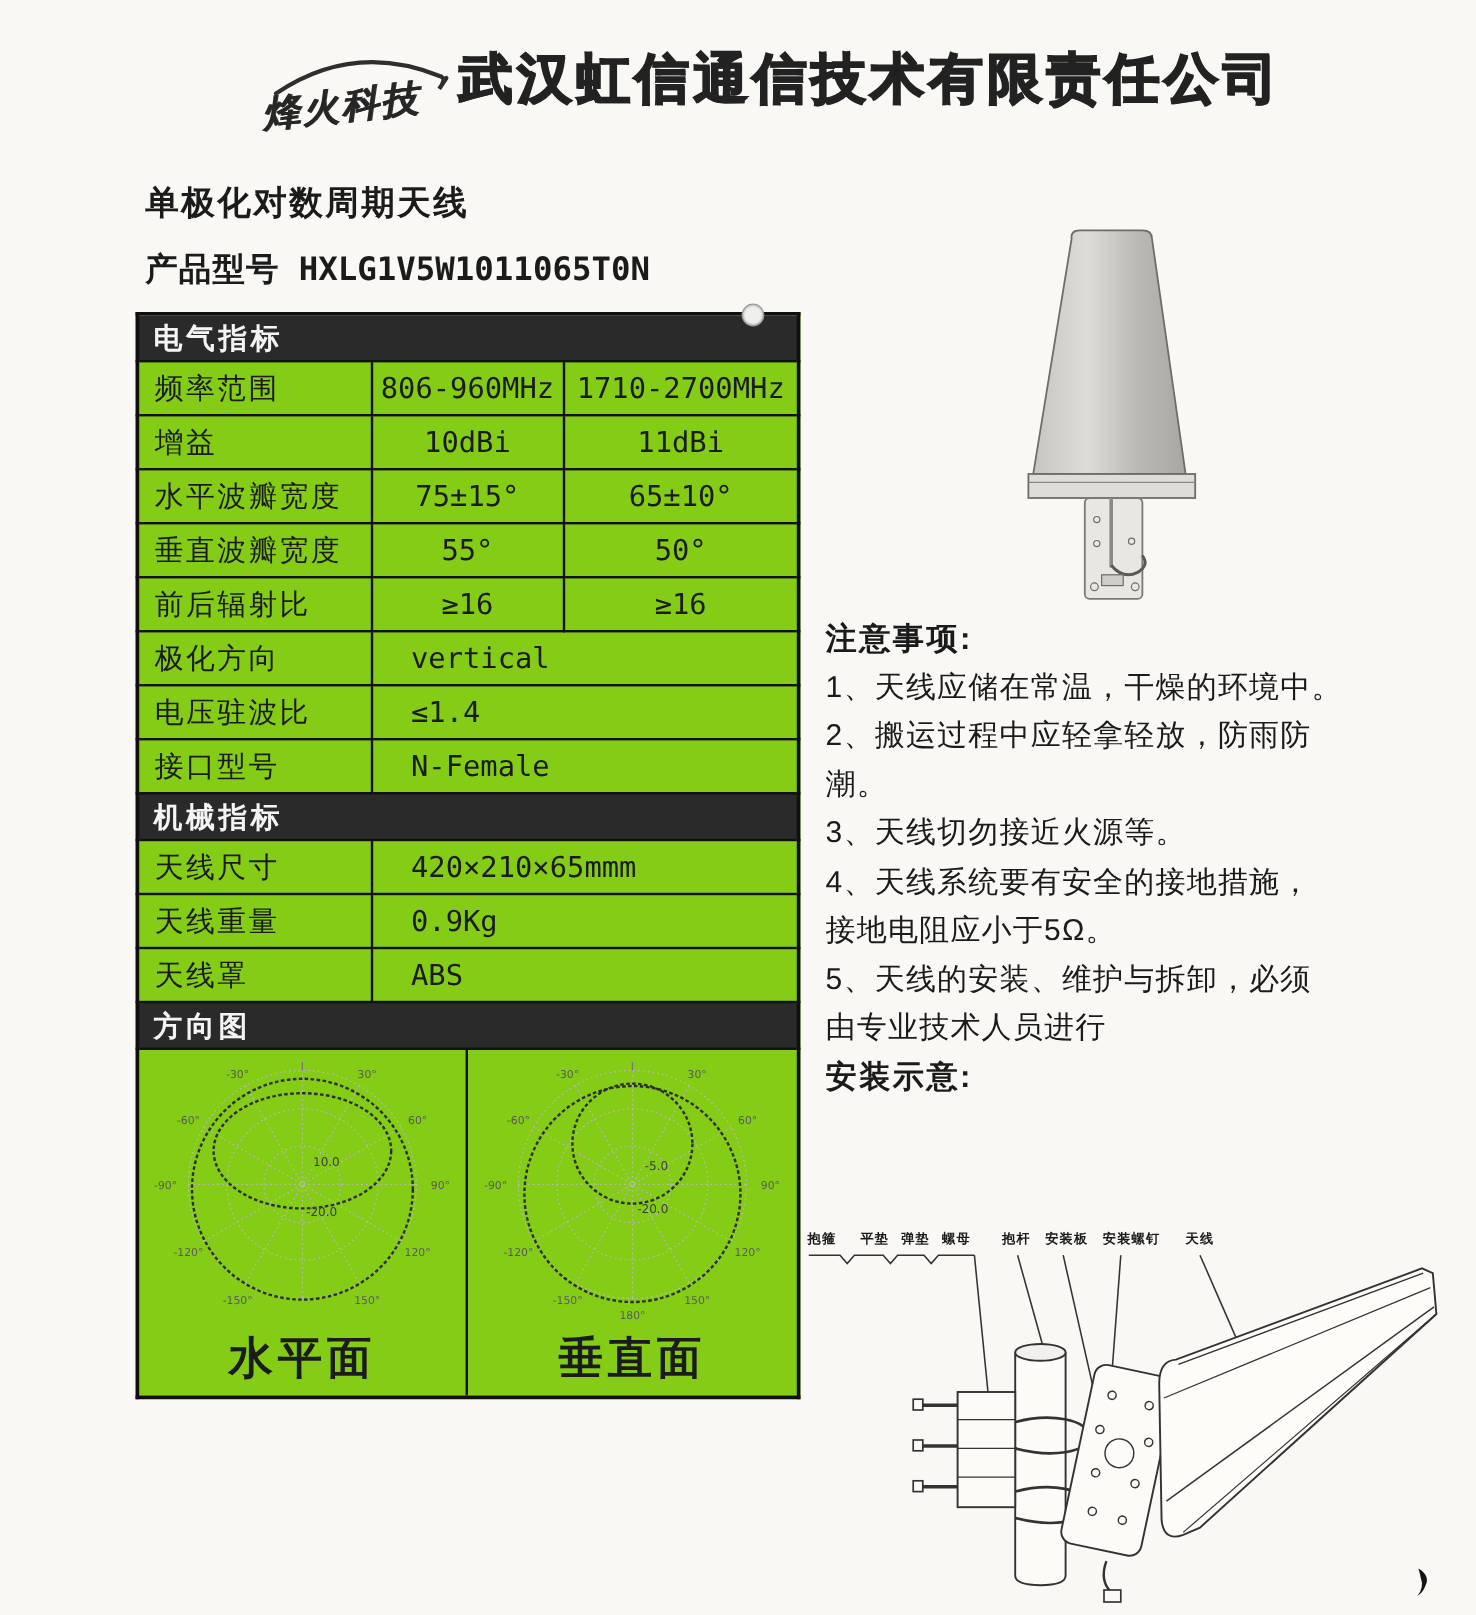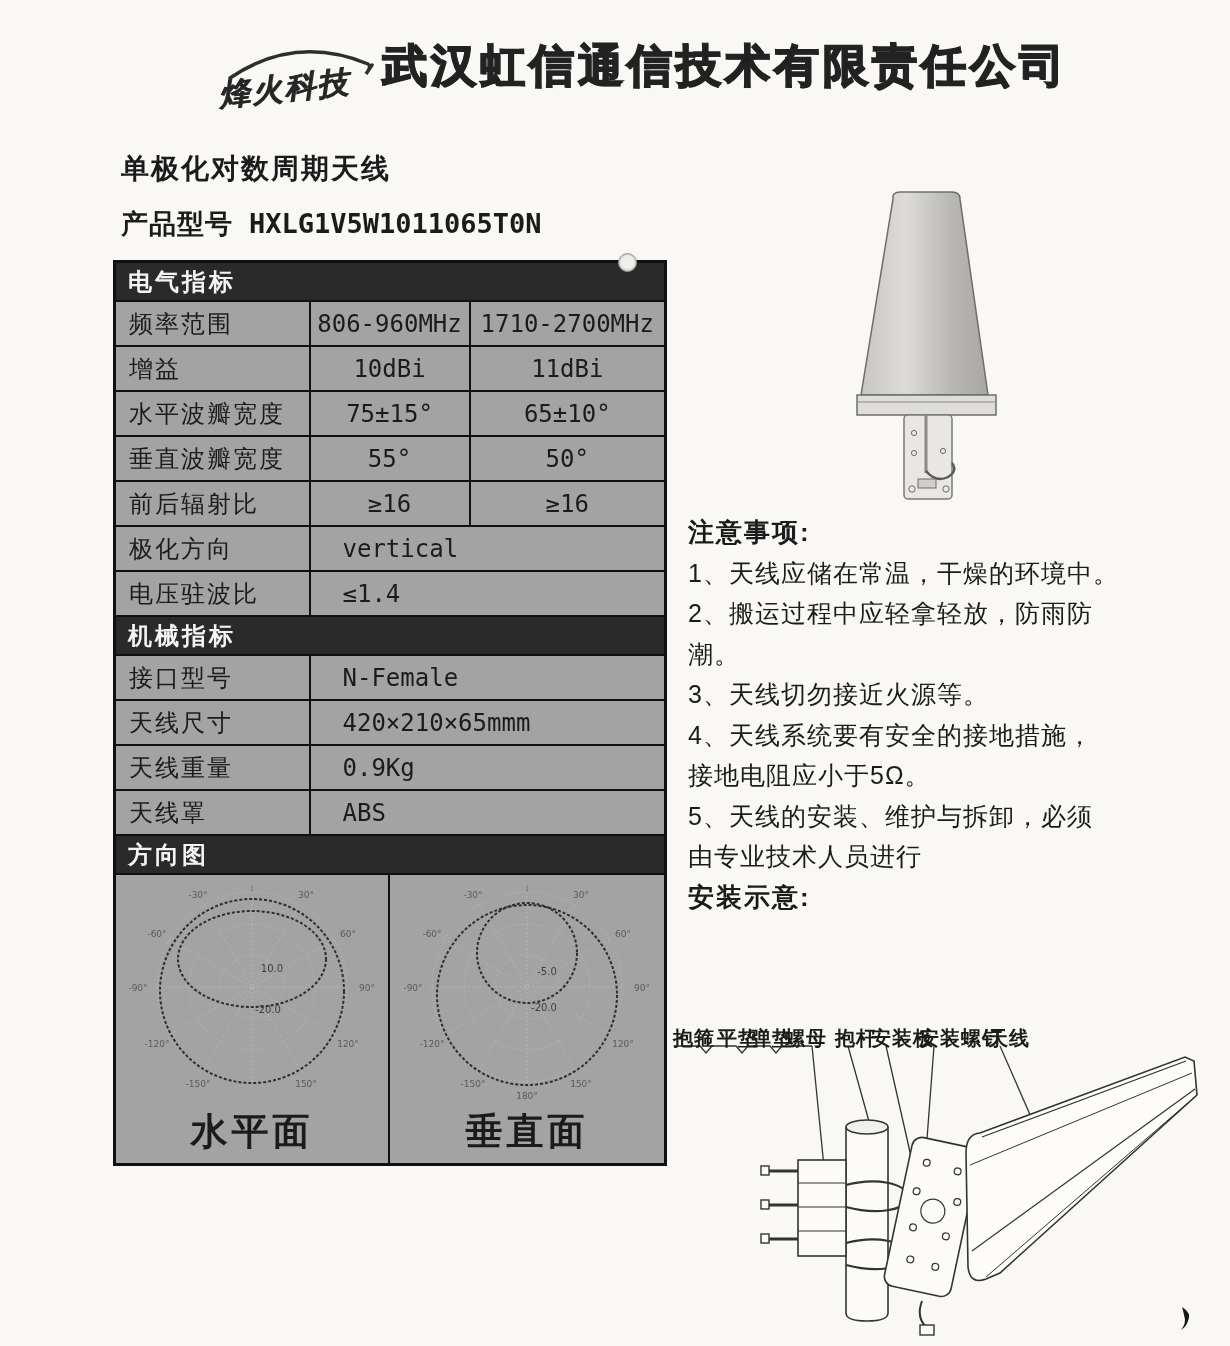--- a/index.html
+++ b/index.html
@@ -14,21 +14,21 @@
              transform:rotate(-6deg);letter-spacing:2px;white-space:nowrap;
              text-shadow:1px 0 0 #333;}
 
   
   .t1{font-size:28px;font-weight:bold;letter-spacing:2px;}
   .t2{font-size:27px;font-weight:bold;letter-spacing:1px;}
   .t2 .model{font-family:"DejaVu Sans Mono",monospace;margin-left:16px;letter-spacing:0;}
 
   
   table.spec{border-collapse:collapse;table-layout:fixed;width:551px;
-             border:3px solid #101010;background:#a3a3a3;}
+             border:3px solid #101010;background:#84cc16;}
   table.spec td{border:2px solid #101010;font-size:24px;overflow:hidden;}
   td.bar{background:#2a2a2a;color:#f4f4f4;font-weight:bold;font-size:25px;
          letter-spacing:3px;height:37px;padding:0 0 0 12px;border:2px solid #101010;}
   td.lbl{padding-left:13px;height:41px;letter-spacing:2px;}
   td.val{font-family:"DejaVu Sans Mono",monospace;}
   td.c{text-align:center;}
   td.m{padding-left:32px;}
   td.plotcell{padding:0;height:288px;}
   .plotwrap{display:flex;height:288px;}
   .plotbox{position:relative;height:288px;}
@@ -39,21 +39,21 @@
   .polar{position:absolute;left:50%;top:2px;transform:translateX(-50%);}
   .polar text{font-family:"DejaVu Sans",sans-serif;fill:#5a5a5a;font-size:9px;}
   .polar text.lvl{fill:#3d3d3d;font-size:10px;}
 
   
   .notes{width:548px;font-size:25px;line-height:40.5px;letter-spacing:1px;}
   .notes .nh{font-size:26px;font-weight:bold;letter-spacing:2px;}
   .notes .ih{font-size:26px;font-weight:bold;letter-spacing:2px;}
 
   
-  .diag-label{position:absolute;top:10px;font-size:20px;font-weight:bold;
+  .diag-label{position:absolute;top:10px;font-size:11px;font-weight:bold;
               letter-spacing:1px;white-space:nowrap;}
 
   .artifact-circle{position:absolute;width:17px;height:17px;border-radius:50%;
                    background:#efefec;border:1px solid #9a9a97;box-shadow:inset 0 0 2px #777;}
 </style>
 </head>
 <body>
 
 <div class="page">
 
@@ -109,27 +109,27 @@
     <tr>
       <td class="lbl">极化方向</td>
       <td class="val m" colspan="2">vertical</td>
     </tr>
     <tr>
       <td class="lbl">电压驻波比</td>
       <td class="val m" colspan="2">≤1.4</td>
     </tr>
 
     <tr>
+      <td class="lbl">接口型号</td>
+      <td class="val m" colspan="2">N-Female</td>
+    </tr>
+
+    <tr>
           <td class="bar" colspan="3">机械指标</td>
         </tr>
-
-    <tr>
-      <td class="lbl">接口型号</td>
-      <td class="val m" colspan="2">N-Female</td>
-    </tr>
     <tr>
       <td class="lbl">天线尺寸</td>
       <td class="val m" colspan="2">420×210×65mmm</td>
     </tr>
     <tr>
       <td class="lbl">天线重量</td>
       <td class="val m" colspan="2">0.9Kg</td>
     </tr>
     <tr>
       <td class="lbl">天线罩</td>

